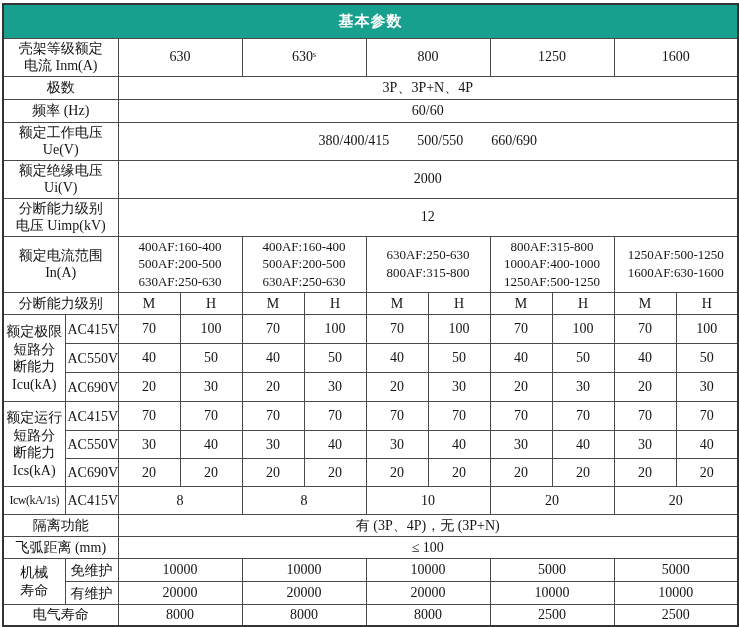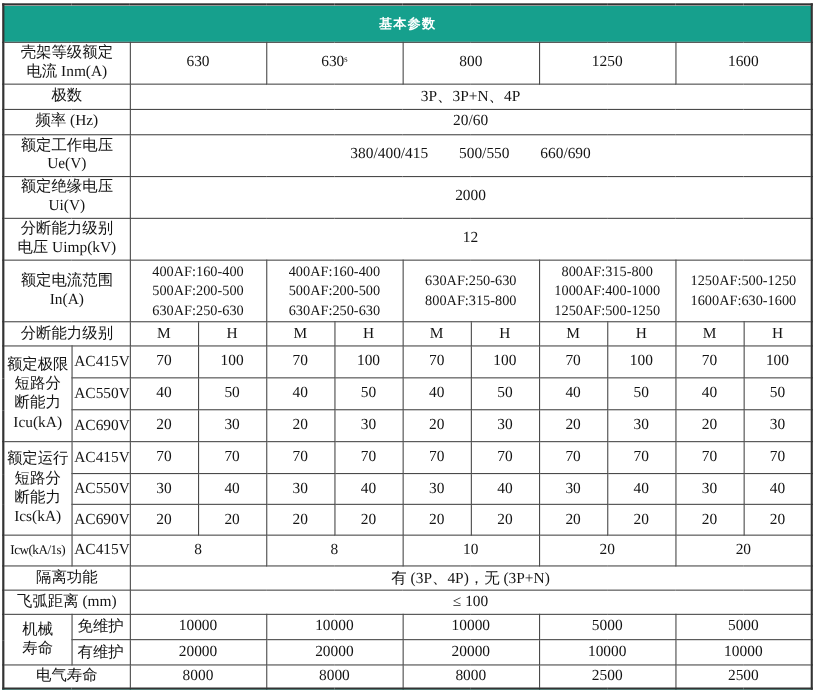--- a/index.html
+++ b/index.html
@@ -22,21 +22,21 @@
     text-align: center;
     vertical-align: middle;
     font-size: 14px;
     padding: 1px 2px;
     overflow: hidden;
   }
   tr.title-row th {
     background: var(--accent);
     color: #ffffff;
     font-weight: bold;
-    font-size: 12px;
+    font-size: 15px;
     height: 34px;
     letter-spacing: 1px;
   }
   .lbl { white-space: pre-line; line-height: 1.25; }
   .range { white-space: pre-line; font-size: 13px; line-height: 1.38; }
   .small { font-size: 12px; padding: 1px 0; letter-spacing: -0.5px; }
   .prespace { white-space: pre-wrap; }
   tr.h38 { height: 38px; padding-left: 15px; } tr.h37 { height: 37px; padding-left: 16px; } tr.h23 { height: 23px; }
   tr.h22 { height: 22px; margin-left: 33px; } tr.h56 { height: 56px; } tr.h29 { height: 29px; }
   tr.h28 { height: 28px; } tr.h21 { height: 21px; }
@@ -77,21 +77,21 @@
     <td colspan="2">1600</td>
   </tr>
 
   <tr class="h23">
     <td colspan="2" class="lbl">极数</td>
     <td colspan="10">3P、3P+N、4P</td>
   </tr>
 
   <tr class="h23">
     <td colspan="2" class="lbl">频率 (Hz)</td>
-    <td colspan="10">20/60</td>
+    <td colspan="10">60/60</td>
   </tr>
 
   <tr class="h37">
     <td colspan="2" class="lbl">额定工作电压
 Ue(V)</td>
     <td colspan="10" class="prespace">380/400/415  500/550  660/690</td>
   </tr>
 
   <tr class="h38">
     <td colspan="2" class="lbl">额定绝缘电压

